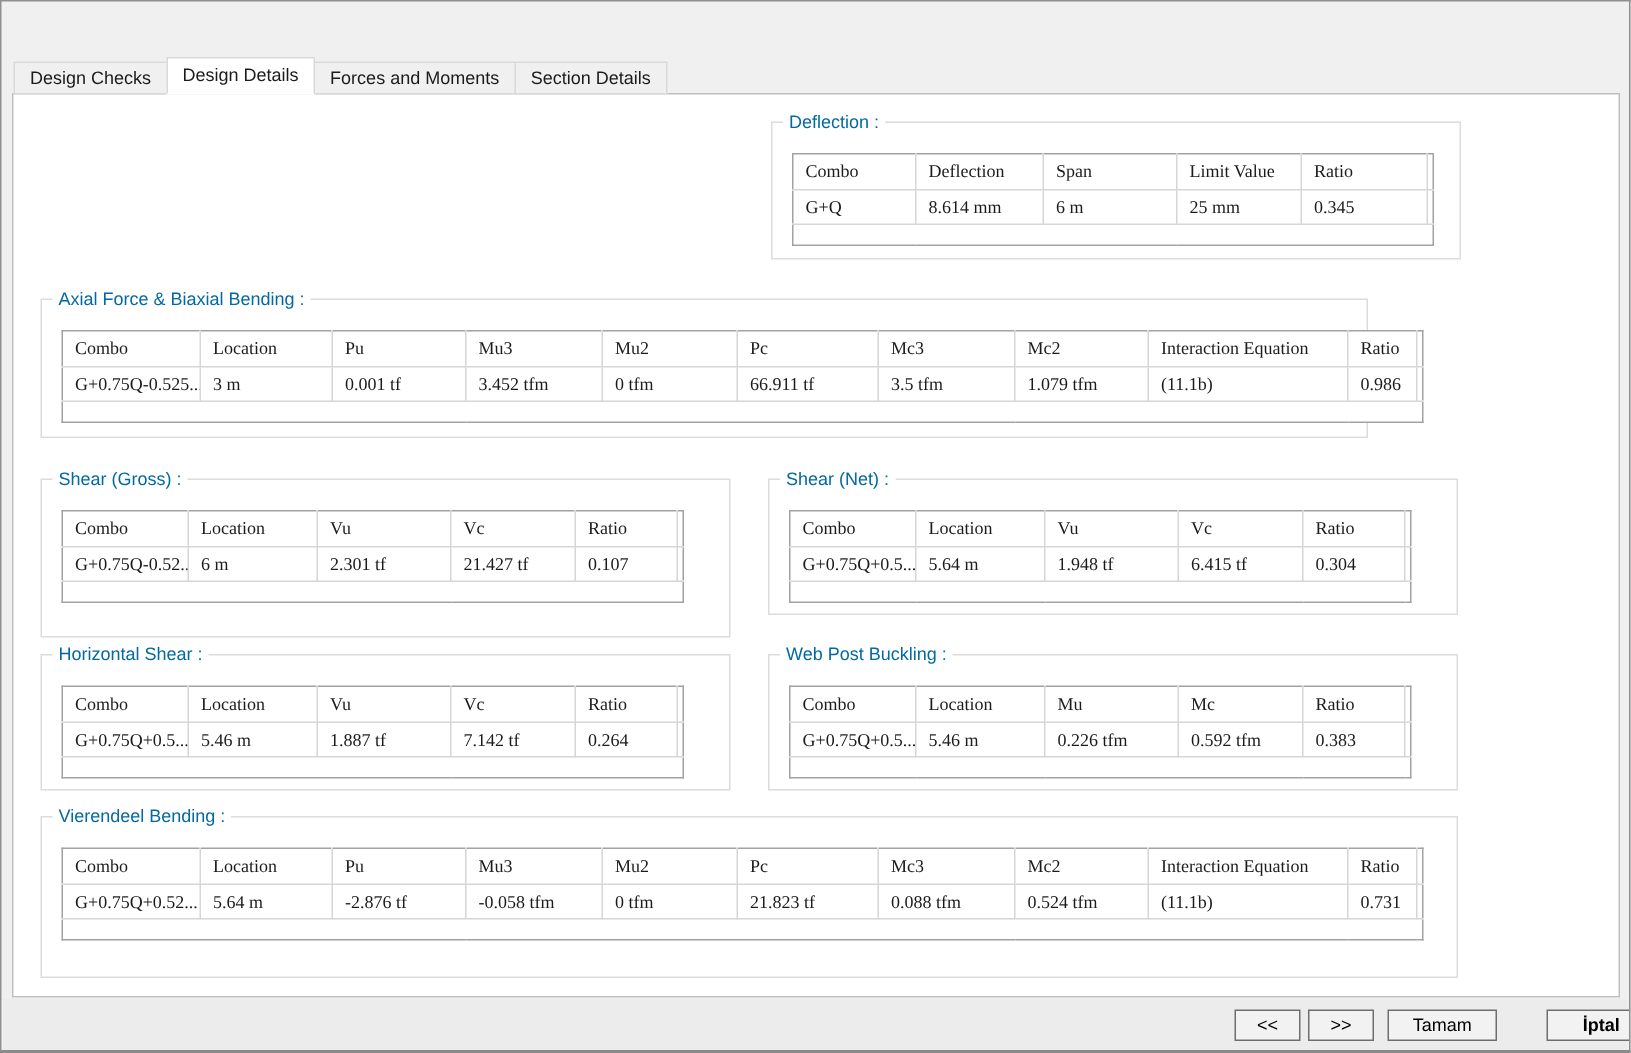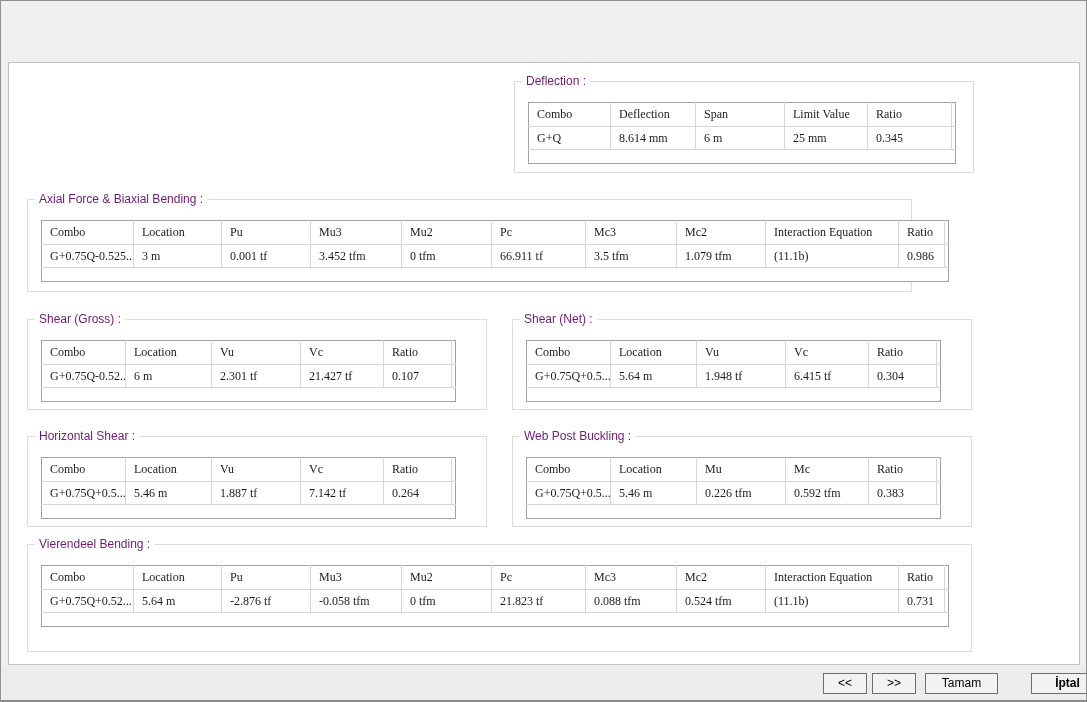--- a/index.html
+++ b/index.html
@@ -51,21 +51,21 @@
     width: 1072px; height: 603px;
     background: #ffffff; border: 1px solid #bfbfbf;
   }
   .groupbox {
     position: absolute;
     border: 1px solid #dcdcdc;
   }
   .gb-label {
     position: absolute; top: -8px; left: 7px;
     background: #ffffff; padding: 0 4px;
-    white-space: nowrap; color: #701a75;
+    white-space: nowrap; color: #0369a1;
   }
   table.grid {
     position: absolute; left: 13px; top: 20px;
     border-collapse: collapse; table-layout: fixed;
     background: #ffffff; border: 1px solid #a2a2a2; font-family: Liberation Serif, serif;
   }
   table.grid th, table.grid td {
     font-weight: normal; text-align: left;
     font-size: 12px; color: #1b1b1b;
     padding: 0 2px 0 8px; white-space: nowrap; overflow: hidden;
@@ -91,20 +91,26 @@
   .btn-next  { left: 871px;  width: 44px; }
   .btn-ok    { left: 924px;  width: 73px; }
   .btn-cancel{ left: 1030px; width: 73px; font-weight: bold; }
 </style>
 </head>
 <body>
 
 <div class="window">
 
 
+  <div class="tabstrip">
+    <div class="tab">Design Checks</div>
+    <div class="tab active">Design Details</div>
+    <div class="tab">Forces and Moments</div>
+    <div class="tab">Section Details</div>
+  </div>
 
   <div class="tabpage">
 
     <div class="groupbox" style="left:505px; top:18px; width:460px; height:92px;">
       <span class="gb-label">Deflection :</span>
       <table class="grid" style="width:427px;">
         <colgroup>
             <col style="width:82px">
             <col style="width:85px">
             <col style="width:89px">
@@ -179,21 +185,21 @@
           <td>0.986</td>
           <td class="fill"></td>
         </tr>
         <tr class="blank">
               <td colspan="11"></td>
             </tr>
       </tbody>
         </table>
     </div>
 
-    <div class="groupbox" style="left:18px; top:256px; width:460px; height:91px;">
+    <div class="groupbox" style="left:18px; top:256px; width:460px; height:106px;">
       <span class="gb-label">Shear (Gross) :</span>
       <table class="grid" style="width:414px;">
         <colgroup>
             <col style="width:84px">
             <col style="width:86px">
             <col style="width:89px">
             <col style="width:83px">
             <col style="width:68px">
             <col style="width:4px">
           </colgroup>

